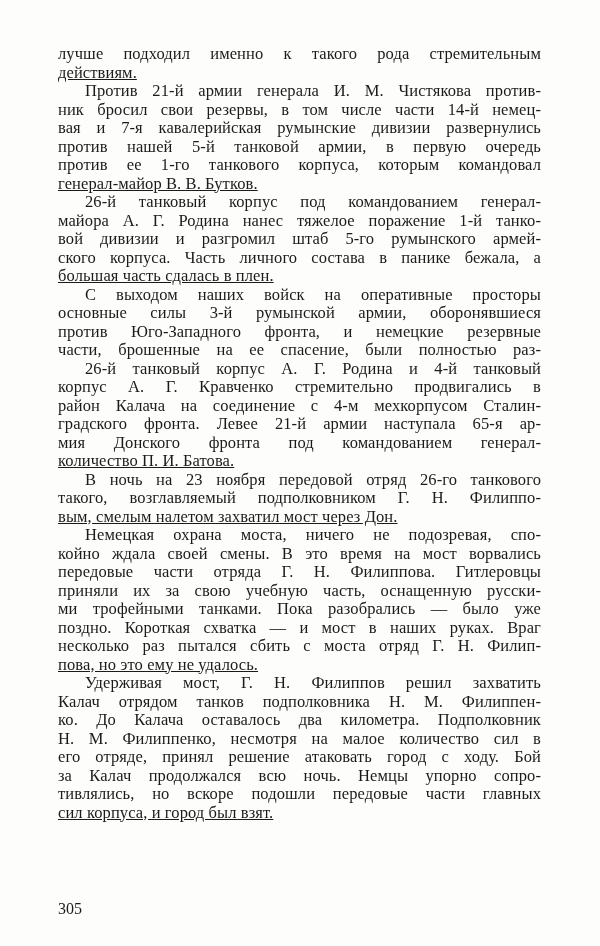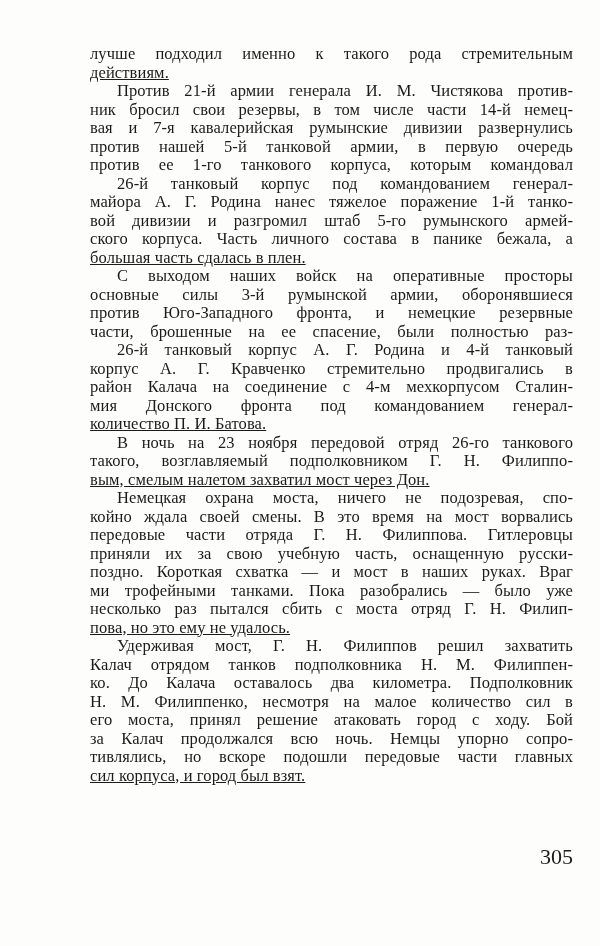--- a/index.html
+++ b/index.html
@@ -9,21 +9,20 @@
   body {
     width: 600px;
     height: 946px;
     position: relative;
     overflow: hidden;
     font-family: "Liberation Serif", "DejaVu Serif", serif;
   }
   .page {
     position: absolute;
     inset: 0;
-    margin-left: 32px;
   }
   .text-block {
     position: absolute;
     left: 58px;
     top: 45px;
     width: 483px;
     font-size: 16.5px;
     line-height: 18.5px;
     letter-spacing: 0.1px;
   }
@@ -38,84 +37,86 @@
   }
   .line.last {
     text-align-last: left;
     text-decoration: underline;
   }
   .line.indent {
     text-indent: 27px;
   }
   .page-number {
     position: absolute;
-    top: 848px;
+    top: 900px;
     left: 58px;
     width: 483px;
-    text-align: right;
-    font-size: 22px;
+    text-align: left;
+    font-size: 16px;
     line-height: 18px;
   }
 </style>
 </head>
 <body style="background: rgb(253, 253, 252); color: rgb(27, 27, 27);">
 
 <div class="page">
   <div class="text-block">
       <div class="paragraph">
         <div class="line">лучше подходил именно к такого рода стремительным</div>
         <div class="line last">действиям.</div>
       </div>
       <div class="paragraph">
         <div class="line indent">Против 21-й армии генерала И. М. Чистякова против-</div>
         <div class="line">ник бросил свои резервы, в том числе части 14-й немец-</div>
         <div class="line">вая и 7-я кавалерийская румынские дивизии развернулись</div>
         <div class="line">против нашей 5-й танковой армии, в первую очередь</div>
         <div class="line">против ее 1-го танкового корпуса, которым командовал</div>
+        <div class="line last">генерал-майор В. В. Бутков.</div>
       </div>
       <div class="paragraph">
         <div class="line indent">26-й танковый корпус под командованием генерал-</div>
         <div class="line">майора А. Г. Родина нанес тяжелое поражение 1-й танко-</div>
         <div class="line">вой дивизии и разгромил штаб 5-го румынского армей-</div>
         <div class="line">ского корпуса. Часть личного состава в панике бежала, а</div>
         <div class="line last">большая часть сдалась в плен.</div>
       </div>
       <div class="paragraph">
         <div class="line indent">С выходом наших войск на оперативные просторы</div>
         <div class="line">основные силы 3-й румынской армии, оборонявшиеся</div>
         <div class="line">против Юго-Западного фронта, и немецкие резервные</div>
         <div class="line">части, брошенные на ее спасение, были полностью раз-</div>
       </div>
       <div class="paragraph">
         <div class="line indent">26-й танковый корпус А. Г. Родина и 4-й танковый</div>
         <div class="line">корпус А. Г. Кравченко стремительно продвигались в</div>
         <div class="line">район Калача на соединение с 4-м мехкорпусом Сталин-</div>
+        <div class="line">градского фронта. Левее 21-й армии наступала 65-я ар-</div>
         <div class="line">мия Донского фронта под командованием генерал-</div>
         <div class="line last">количество П. И. Батова.</div>
       </div>
       <div class="paragraph">
         <div class="line indent">В ночь на 23 ноября передовой отряд 26-го танкового</div>
         <div class="line">такого, возглавляемый подполковником Г. Н. Филиппо-</div>
         <div class="line last">вым, смелым налетом захватил мост через Дон.</div>
       </div>
       <div class="paragraph">
         <div class="line indent">Немецкая охрана моста, ничего не подозревая, спо-</div>
         <div class="line">койно ждала своей смены. В это время на мост ворвались</div>
         <div class="line">передовые части отряда Г. Н. Филиппова. Гитлеровцы</div>
         <div class="line">приняли их за свою учебную часть, оснащенную русски-</div>
+        <div class="line">ми трофейными танками. Пока разобрались — было уже</div>
         <div class="line">поздно. Короткая схватка — и мост в наших руках. Враг</div>
-        <div class="line">ми трофейными танками. Пока разобрались — было уже</div>
         <div class="line">несколько раз пытался сбить с моста отряд Г. Н. Филип-</div>
         <div class="line last">пова, но это ему не удалось.</div>
       </div>
       <div class="paragraph">
         <div class="line indent">Удерживая мост, Г. Н. Филиппов решил захватить</div>
         <div class="line">Калач отрядом танков подполковника Н. М. Филиппен-</div>
         <div class="line">ко. До Калача оставалось два километра. Подполковник</div>
         <div class="line">Н. М. Филиппенко, несмотря на малое количество сил в</div>
-        <div class="line">его моста, принял решение атаковать город с ходу. Бой</div>
+        <div class="line">его отряде, принял решение атаковать город с ходу. Бой</div>
         <div class="line">за Калач продолжался всю ночь. Немцы упорно сопро-</div>
         <div class="line">тивлялись, но вскоре подошли передовые части главных</div>
         <div class="line last">сил корпуса, и город был взят.</div>
       </div>
     </div>
   <div class="page-number">305</div>
 </div>
 
 </body></html>

